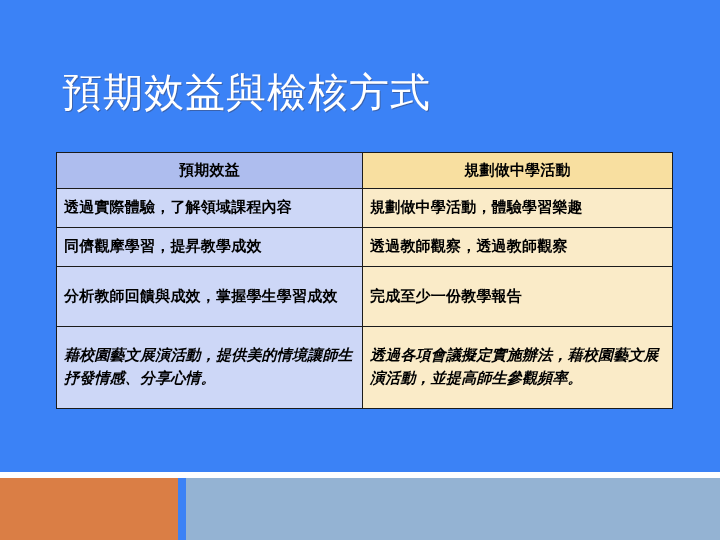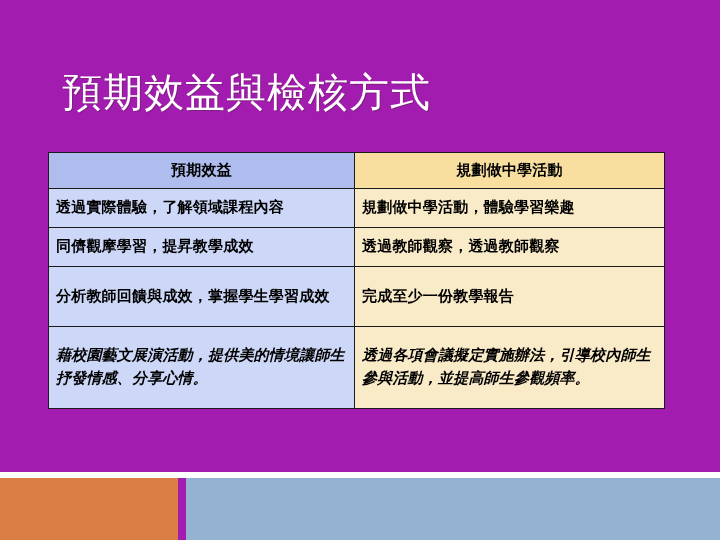--- a/index.html
+++ b/index.html
@@ -10,38 +10,38 @@
     width: 720px;
     height: 540px;
     overflow: hidden;
     background: #74594f;
     font-family: "DejaVu Sans", "Liberation Sans", sans-serif;
   }
   #slide {
     position: relative;
     width: 720px;
     height: 540px;
-    background: #a21caf;
+    background: #3b82f6;
   }
   #slide-title {
     position: absolute;
     left: 62px;
     top: 66px;
     width: 600px;
     font-size: 40px;
     line-height: 52px;
     font-weight: 400;
     color: #ffffff;
     letter-spacing: 1px;
     white-space: nowrap;
     text-shadow: 1px 1px 0 rgba(60,40,35,0.35);
   }
   #content-table {
     position: absolute;
-    left: 48px;
+    left: 56px;
     top: 152px;
     width: 616px;
     border-collapse: collapse;
     table-layout: fixed;
     border-radius: 28px;
   }
   #content-table td {
     border: 1.5px solid #1b1b1b;
     padding: 4px 7px 5px 7px;
     vertical-align: middle;
@@ -118,21 +118,21 @@
       <tr class="r3">
         <td class="b-left">同儕觀摩學習，提昇教學成效</td>
         <td class="b-right">透過教師觀察，透過教師觀察</td>
       </tr>
       <tr class="r4">
         <td class="b-left">分析教師回饋與成效，掌握學生學習成效</td>
         <td class="b-right">完成至少一份教學報告</td>
       </tr>
       <tr class="r5">
         <td class="b-left">藉校園藝文展演活動，提供美的情境讓師生抒發情感、分享心情。</td>
-        <td class="b-right">透過各項會議擬定實施辦法，引導校內師生參與活動，並提高師生參觀頻率。</td>
+        <td class="b-right">透過各項會議擬定實施辦法，藉校園藝文展演活動，並提高師生參觀頻率。</td>
       </tr>
     </tbody>
   </table>
 
   <div id="bottom-strip-white"></div>
   <div id="bottom-bar-orange"></div>
   <div id="bottom-bar-blue"></div>
 
 </div>
 

